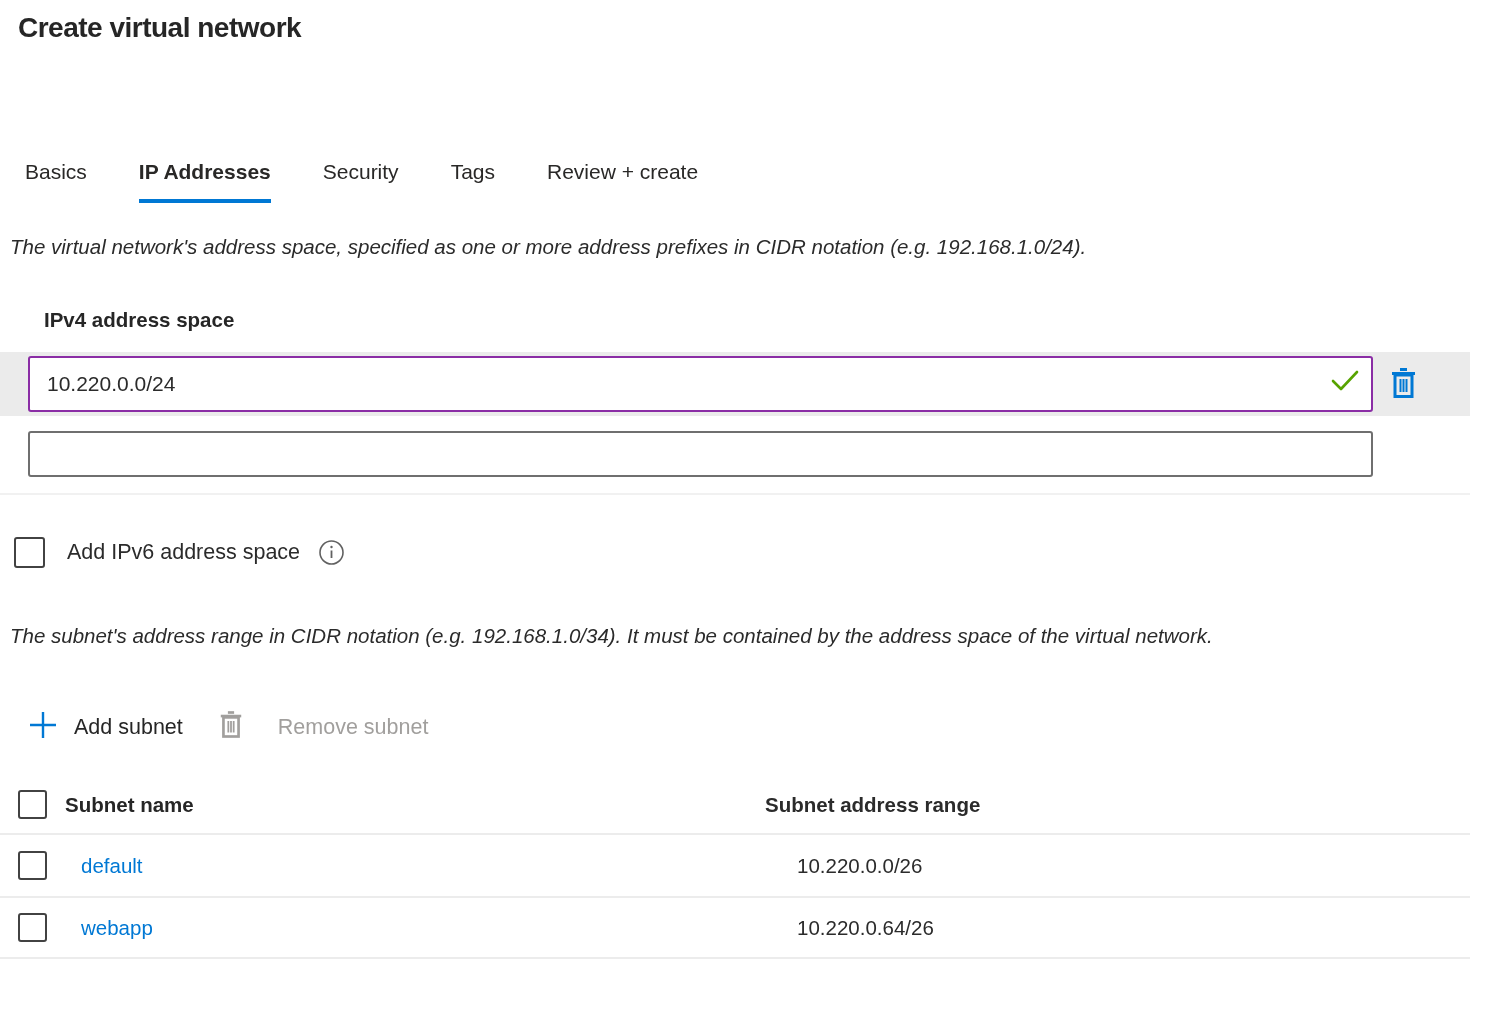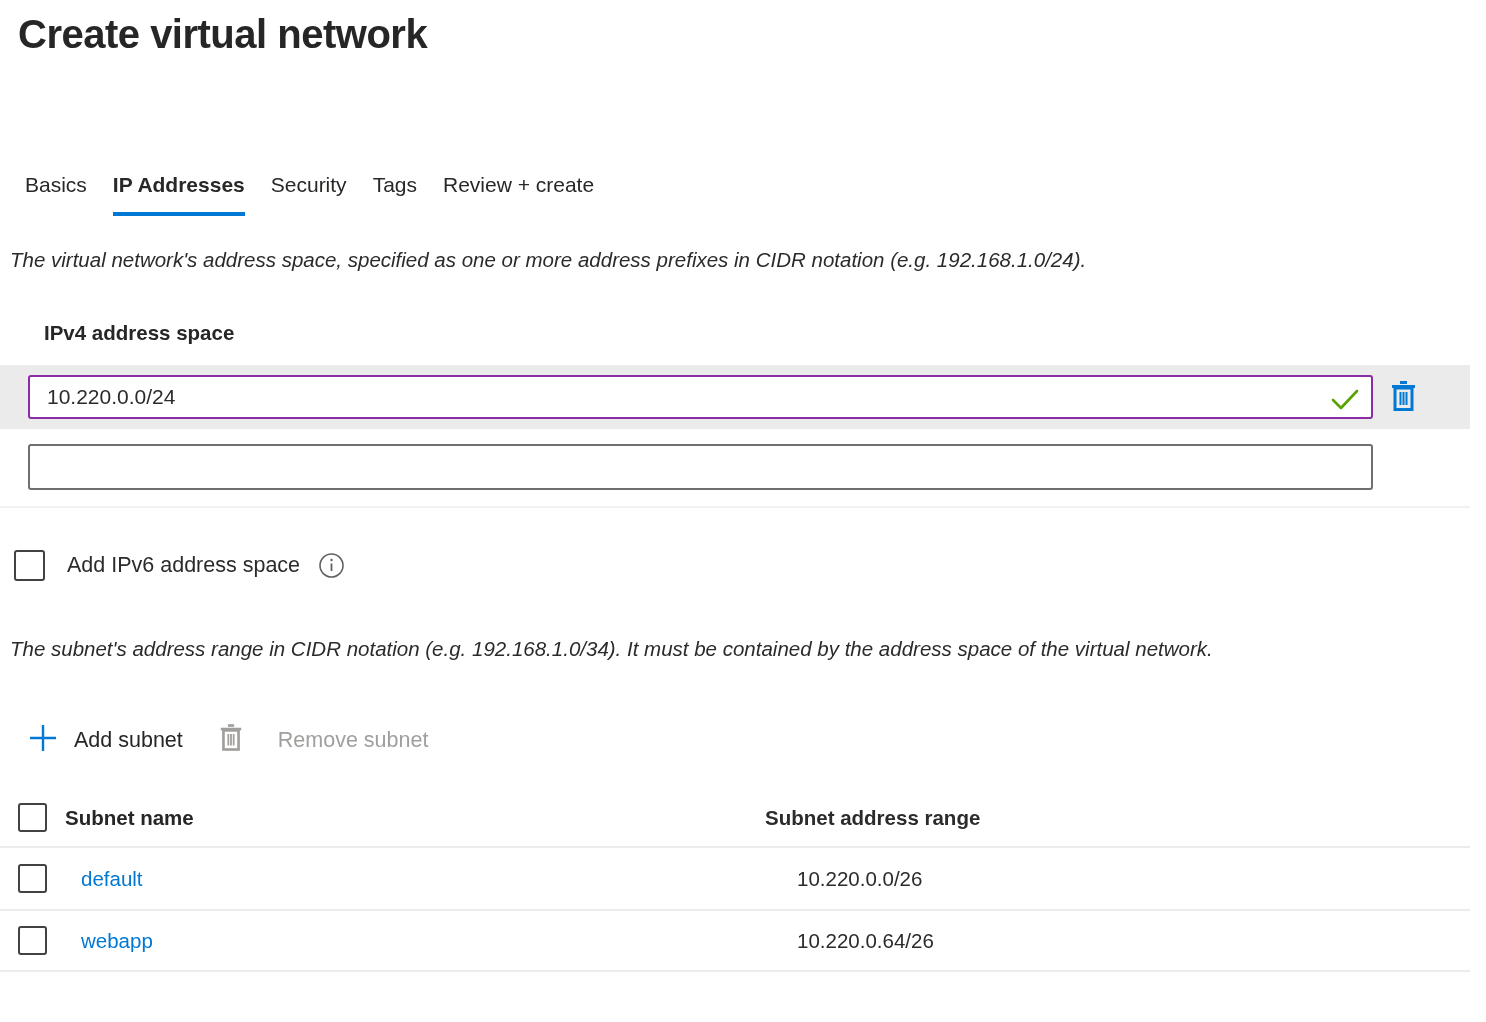--- a/index.html
+++ b/index.html
@@ -8,31 +8,31 @@
     background: #ffffff;
     font-family: "Liberation Sans", "DejaVu Sans", sans-serif;
     color: #292827;
     overflow: hidden;
   }
   .page { position: relative; width: 1486px; height: 1022px; }
 
   
   .page-title {
     margin: 12px 0 0 18px;
-    font-size: 40px;
+    font-size: 28px;
     font-weight: 700;
     letter-spacing: -0.5px;
     color: #262626;
   }
 
   
   .tabs {
     display: flex;
     align-items: flex-end;
-    gap: 26px;
+    gap: 52px;
     margin: 116px 0 0 25px;
     font-size: 21px;
   }
   .tab {
     padding-bottom: 15px;
     border-bottom: 4px solid transparent;
     color: #292827;
     cursor: pointer;
     white-space: nowrap;
   }
@@ -66,21 +66,21 @@
     height: 64px;
     margin-top: 20px;
     padding-left: 28px;
   }
   .addr-row.highlight { background: #ebebeb; width: 1470px; }
   .addr-row.plain { margin-top: 13px; height: 50px; }
 
   .input-wrap { position: relative; width: 1345px; }
   .addr-input {
     width: 100%;
-    height: 44px;
+    height: 56px;
     border: 2px solid #8a2da5;
     border-radius: 3px;
     background: #ffffff;
     font-family: "Liberation Sans", "DejaVu Sans", sans-serif;
     font-size: 21px;
     color: #2b2b2b;
     padding: 0 52px 0 17px;
     outline: none;
   }
   .addr-input.empty {

